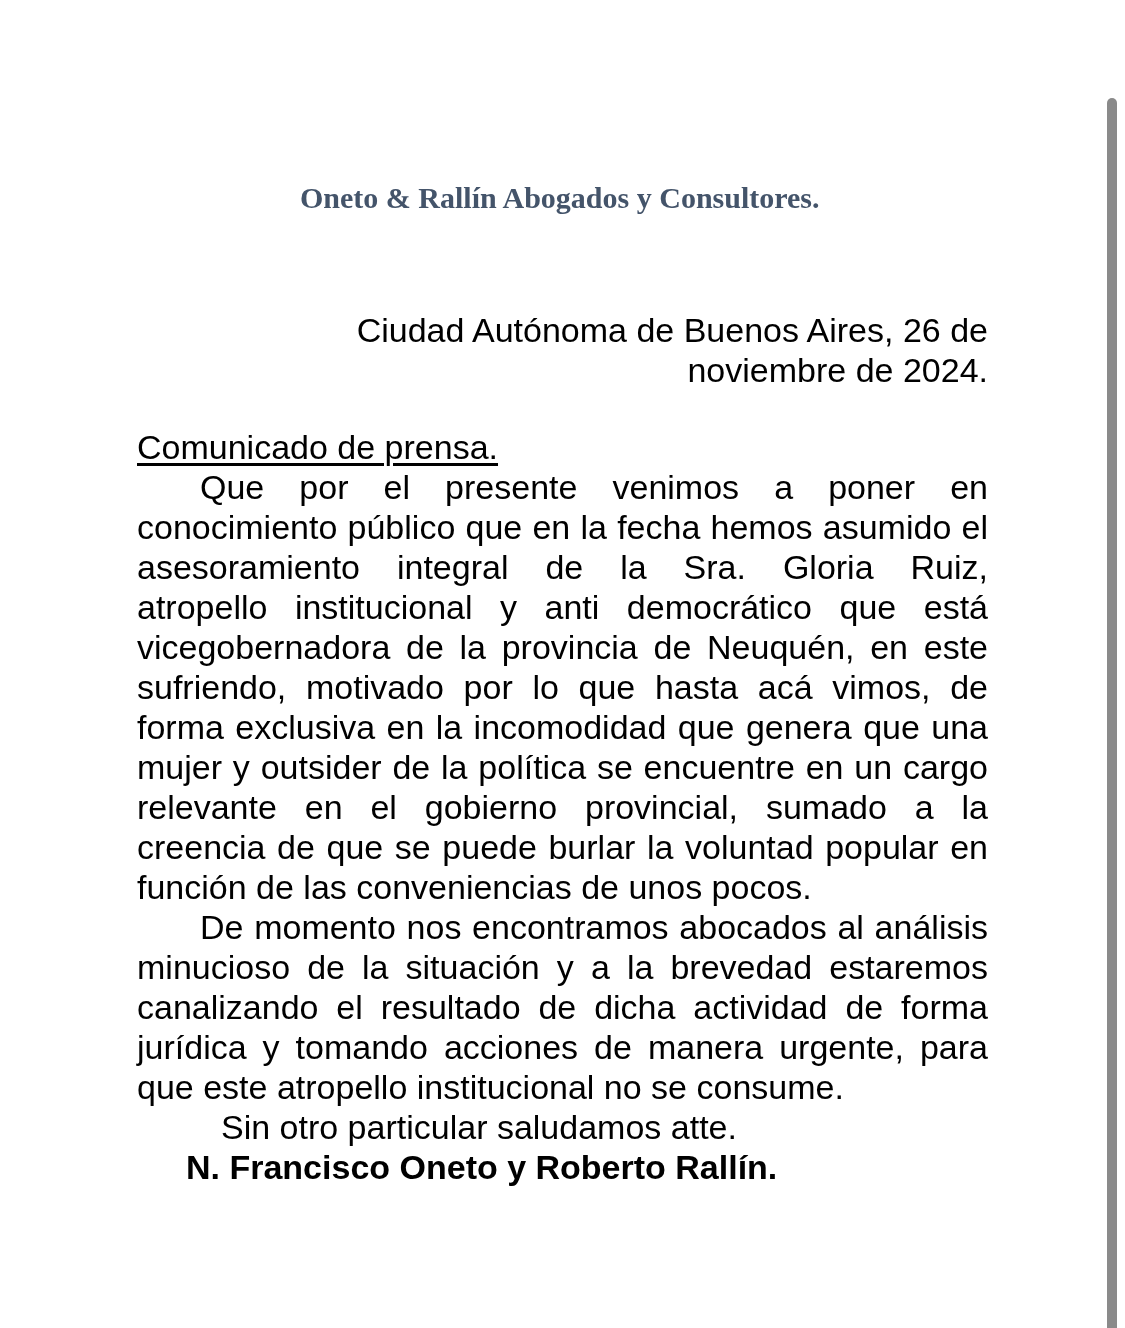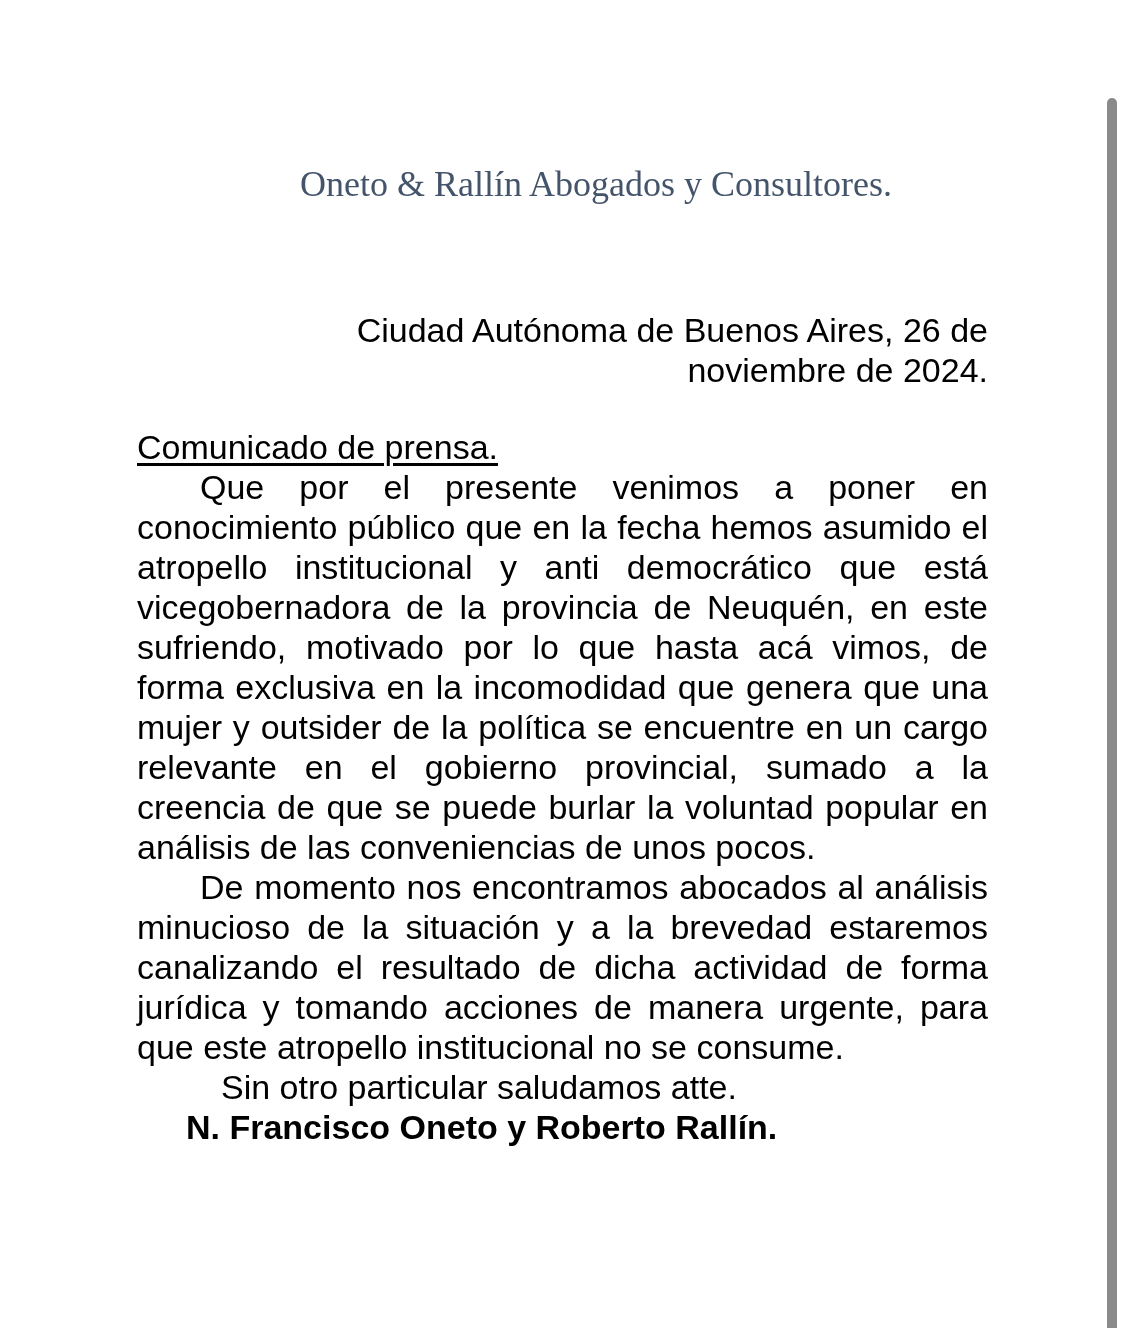--- a/index.html
+++ b/index.html
@@ -10,25 +10,25 @@
     width: 1125px;
     height: 1328px;
     background: #ffffff;
     font-family: "Liberation Sans", sans-serif;
     color: #000000;
   }
 
   .title {
     position: absolute;
     left: 300px;
-    top: 161px;
+    top: 175px;
     margin: 0;
     font-family: "Liberation Serif", serif;
-    font-weight: normal;
-    font-size: 36px;
+    font-weight: bold;
+    font-size: 30px;
     line-height: 46px;
     white-space: nowrap;
     color: #44546A;
   }
 
   .dateline {
     position: absolute;
     left: 137px;
     top: 310px;
     width: 851px;
@@ -80,28 +80,29 @@
   <div class="dateline">
     <div>Ciudad Autónoma de Buenos Aires, 26 de</div>
     <div>noviembre de 2024.</div>
   </div>
 
   <div class="content">
     <div class="heading"><span class="u">Comunicado de prensa.</span></div>
 
     <div class="line just ind1">Que por el presente venimos a poner en</div>
     <div class="line just">conocimiento público que en la fecha hemos asumido el</div>
+    <div class="line just">asesoramiento integral de la Sra. Gloria Ruiz,</div>
     <div class="line just">atropello institucional y anti democrático que está</div>
     <div class="line just">vicegobernadora de la provincia de Neuquén, en este</div>
     <div class="line just">sufriendo, motivado por lo que hasta acá vimos, de</div>
     <div class="line just">forma exclusiva en la incomodidad que genera que una</div>
     <div class="line just">mujer y outsider de la política se encuentre en un cargo</div>
     <div class="line just">relevante en el gobierno provincial, sumado a la</div>
     <div class="line just">creencia de que se puede burlar la voluntad popular en</div>
-    <div class="line">análisis de las conveniencias de unos pocos.</div>
+    <div class="line">función de las conveniencias de unos pocos.</div>
 
     <div class="line just ind1">De momento nos encontramos abocados al análisis</div>
     <div class="line just">minucioso de la situación y a la brevedad estaremos</div>
     <div class="line just">canalizando el resultado de dicha actividad de forma</div>
     <div class="line just">jurídica y tomando acciones de manera urgente, para</div>
     <div class="line">que este atropello institucional no se consume.</div>
 
     <div class="line ind2">Sin otro particular saludamos atte.</div>
     <div class="line ind3 bold">N. Francisco Oneto y Roberto Rallín.</div>
   </div>

